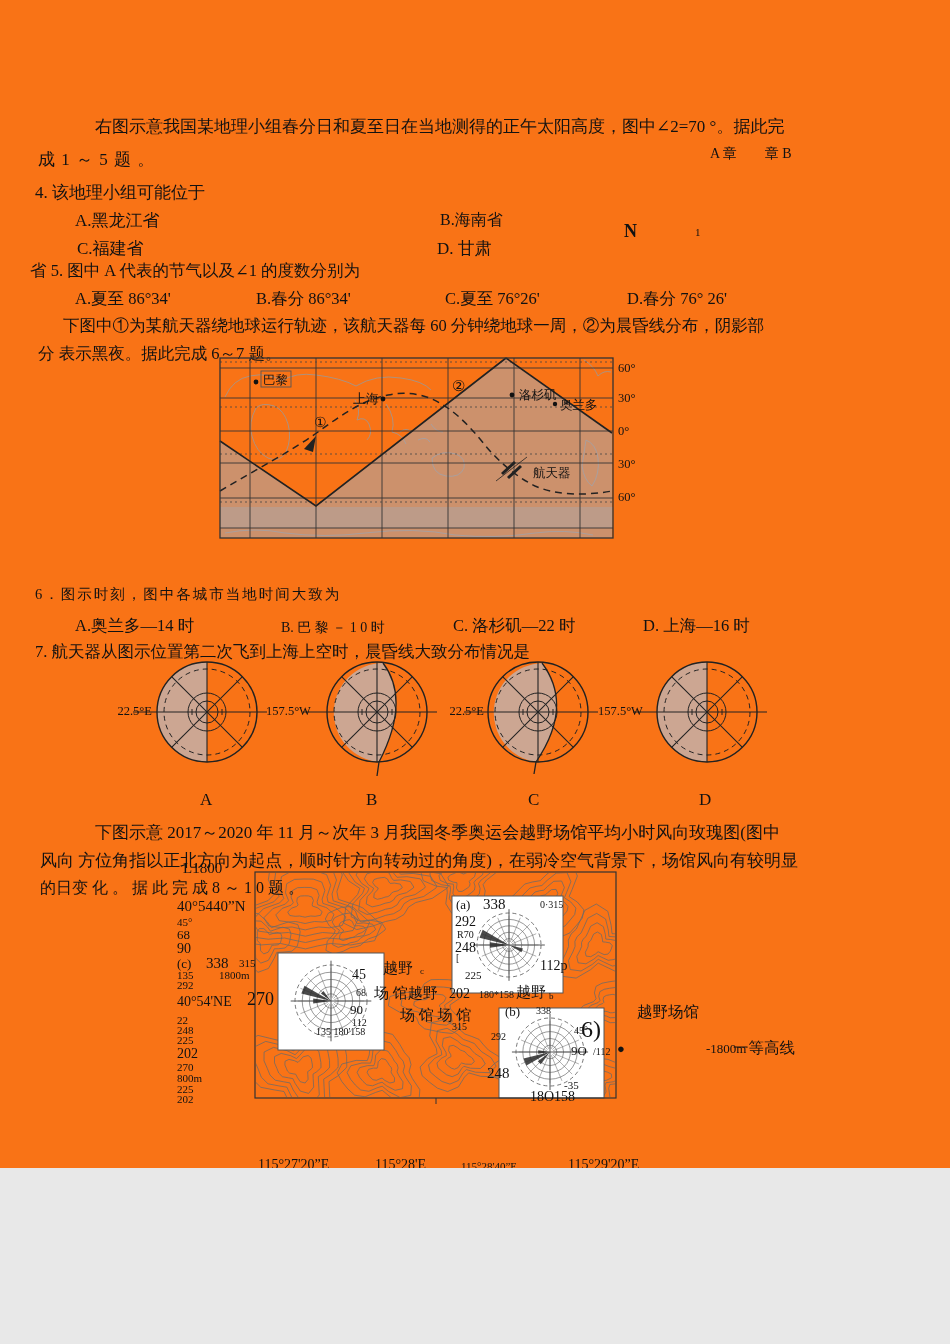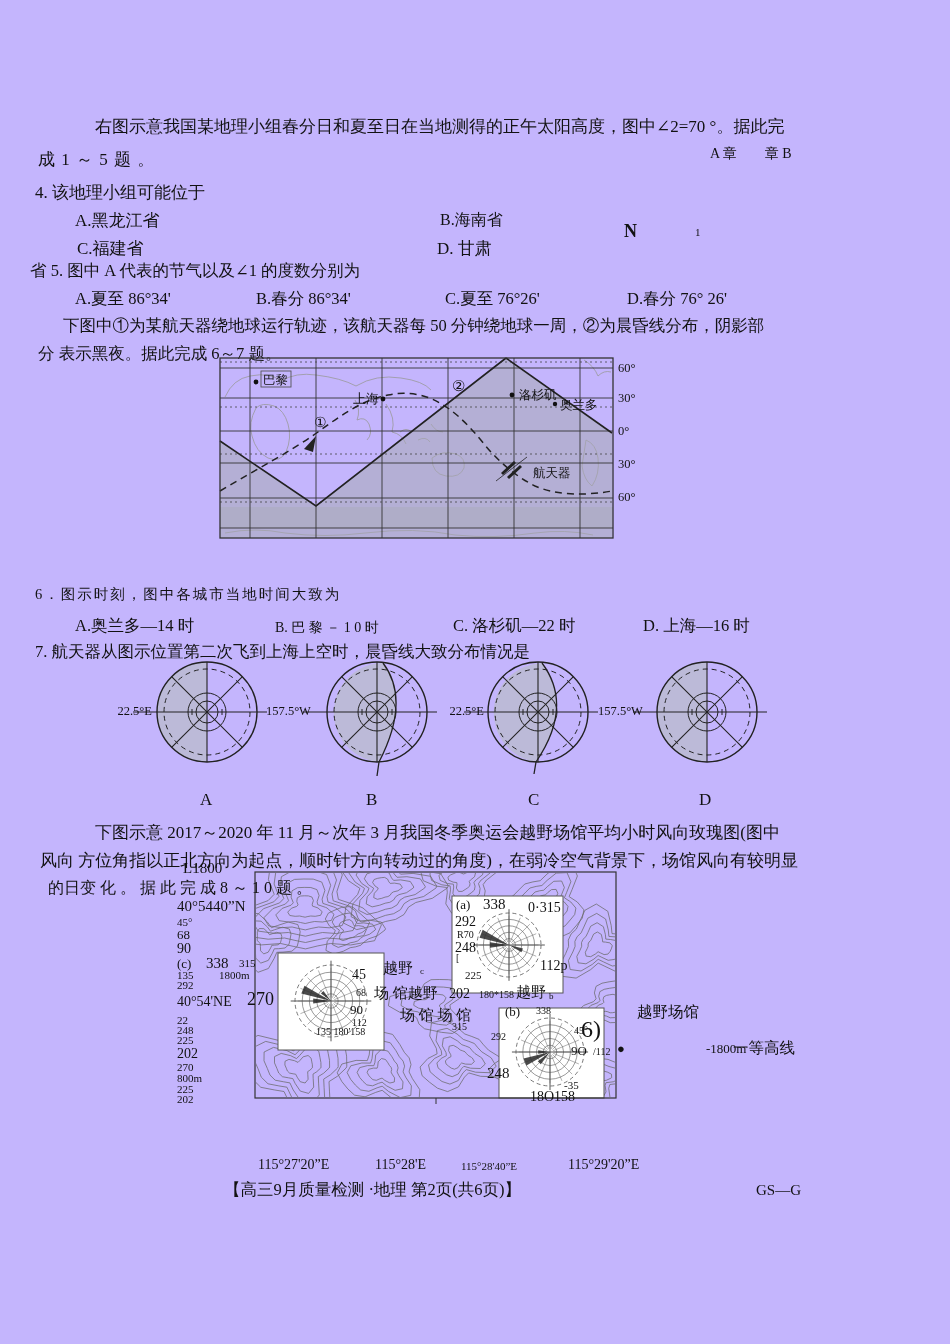--- a/index.html
+++ b/index.html
@@ -1,16 +1,16 @@
 <!DOCTYPE html>
 <html><head>
 <meta charset="utf-8">
 <style>
   html,body{margin:0;padding:0;background:#e8e8e8;}
-  .page{position:relative;width:950px;height:1344px;background:#c4b5fd;margin:0 auto;overflow:hidden;
+  .page{position:relative;width:950px;height:1168px;background:#f97316;margin:0 auto;overflow:hidden;
         font-family:"Liberation Serif","DejaVu Serif",serif;color:#111;text-decoration:underline;}
   .t{position:absolute;white-space:nowrap;font-family:"Liberation Serif","DejaVu Serif",serif;color:#121212;line-height:1.25;}
   .sp2{letter-spacing:2px;}
   .sp1{letter-spacing:1px;}
   .bold{font-weight:bold;}
   svg{position:absolute;overflow:visible;}
   svg text{font-family:"Liberation Serif","DejaVu Serif",serif;fill:#121212;}
 </style>
 </head>
 <body>
@@ -28,21 +28,21 @@
   <div class="t" style="left:440px;top:210px;font-size:16px;">B.海南省</div>
   <div class="t" style="left:77px;top:238px;font-size:17px;">C.福建省</div>
   <div class="t" style="left:437px;top:238px;font-size:17px;">D. 甘肃</div>
 
   <div class="t" style="left:30px;top:261px;font-size:16.5px;">省 5. 图中 A 代表的节气以及∠1 的度数分别为</div>
   <div class="t" style="left:75px;top:289px;font-size:16.5px;">A.夏至   86°34'</div>
   <div class="t" style="left:256px;top:289px;font-size:16.5px;">B.春分   86°34'</div>
   <div class="t" style="left:445px;top:289px;font-size:16.5px;">C.夏至   76°26'</div>
   <div class="t" style="left:627px;top:289px;font-size:16.5px;">D.春分 76° 26'</div>
 
-  <div class="t" style="left:63px;top:316px;font-size:16.5px;">下图中①为某航天器绕地球运行轨迹，该航天器每 50 分钟绕地球一周，②为晨昏线分布，阴影部</div>
+  <div class="t" style="left:63px;top:316px;font-size:16.5px;">下图中①为某航天器绕地球运行轨迹，该航天器每 60 分钟绕地球一周，②为晨昏线分布，阴影部</div>
   <div class="t" style="left:38px;top:344px;font-size:16.5px;">分 表示黑夜。据此完成 6～7 题。</div>
 
   <svg style="left:215px;top:352px;" width="440" height="195" viewBox="215 352 440 195">
 
     <g stroke="#999" stroke-width="0.8" fill="none">
       <path d="M225,397 q8,-18 25,-21 q20,-4 31,5 q15,-9 35,-6 q25,3 40,11 q20,-12 45,-8 q22,3 30,12"></path>
       <path d="M256,408 q-8,15 -4,28 q4,16 16,22 q12,5 18,-6 q6,-14 2,-28 q-4,-14 -14,-18 q-12,-4 -18,2 Z"></path>
       <path d="M355,400 q6,10 2,20 q8,-4 12,4 q4,10 -2,16"></path>
       <path d="M386,404 q10,14 6,28 q10,2 14,12"></path>
       <path d="M400,432 q6,-5 12,0 M418,440 q8,-4 12,2 M431,424 q5,8 12,8"></path>
@@ -114,21 +114,21 @@
       <text x="618" y="435">0°</text>
       <text x="618" y="468">30°</text>
       <text x="618" y="501">60°</text>
     </g>
 
     <rect x="220" y="358" width="393" height="180" fill="none" stroke="#333" stroke-width="1.3"></rect>
   </svg>
 
   <div class="t sp2" style="left:35px;top:585px;font-size:14.5px;">6．图示时刻，图中各城市当地时间大致为</div>
   <div class="t" style="left:75px;top:616px;font-size:16.5px;">A.奥兰多—14 时</div>
-  <div class="t" style="left:275px;top:619px;font-size:14px;text-align:right;">B. 巴 黎 － 1 0 时</div>
+  <div class="t" style="left:281px;top:619px;font-size:14px;text-align:right;">B. 巴 黎 － 1 0 时</div>
   <div class="t" style="left:453px;top:616px;font-size:16.5px;">C. 洛杉矶—22 时</div>
   <div class="t" style="left:643px;top:616px;font-size:16.5px;">D. 上海—16 时</div>
 
   <div class="t" style="left:35px;top:642px;font-size:16.5px;">7. 航天器从图示位置第二次飞到上海上空时，晨昏线大致分布情况是</div>
 
   <svg style="left:95px;top:652px;" width="720" height="130" viewBox="95 652 720 130">
     <defs>
       <g id="polarbase" stroke="#222" fill="none">
         <line x1="-74" y1="0" x2="60" y2="0" stroke-width="1.2"></line>
         <line x1="0" y1="-50" x2="0" y2="50" stroke-width="1.1"></line>
@@ -165,21 +165,21 @@
   <div class="t" style="left:266px;top:704px;font-size:12.5px;">157.5°W</div>
   <div class="t" style="left:434px;top:704px;width:50px;text-align:right;font-size:12.5px;">22.5°E</div>
   <div class="t" style="left:598px;top:704px;font-size:12.5px;">157.5°W</div>
   <div class="t" style="left:200px;top:789px;font-size:17px;">A</div>
   <div class="t" style="left:366px;top:789px;font-size:17px;">B</div>
   <div class="t" style="left:528px;top:789px;font-size:17px;">C</div>
   <div class="t" style="left:699px;top:789px;font-size:17px;">D</div>
 
   <div class="t" style="left:95px;top:822px;font-size:17px;">下图示意 2017～2020 年 11 月～次年 3 月我国冬季奥运会越野场馆平均小时风向玫瑰图(图中</div>
   <div class="t" style="left:40px;top:850px;font-size:17px;">风向 方位角指以正北方向为起点，顺时针方向转动过的角度)，在弱冷空气背景下，场馆风向有较明显</div>
-  <div class="t" style="left:40px;top:878px;font-size:16px;z-index:5;margin-left:8px;">的日变 化 。 据 此 完 成 8 ～ 1 0 题 。</div>
+  <div class="t" style="left:40px;top:878px;font-size:16px;z-index:5;">的日变 化 。 据 此 完 成 8 ～ 1 0 题 。</div>
 
   <svg id="contour-svg" style="left:250px;top:864px;" width="380" height="245" viewBox="250 864 380 245">
     <defs>
       <clipPath id="mapclip">
           <rect x="256" y="873" width="359" height="224"></rect>
         </clipPath>
     </defs>
     <g id="contour-decor" clip-path="url(#mapclip)">
         <path d="M318.0,908.0L322.2,911.7L320.6,915.3L315.2,916.3L310.7,916.0L307.9,916.5L305.1,917.2L302.3,916.6L299.6,916.0L295.2,916.3L289.8,915.5L287.7,912.1L291.5,908.2L296.7,906.4L298.1,904.9L296.8,901.6L297.3,897.8L300.6,896.0L304.5,895.8L308.4,895.9L312.0,897.1L313.4,900.6L312.2,904.3L312.5,906.1L317.0,907.6Z" fill="none" stroke="#6a6a6a" stroke-width="0.75"></path>
         <path d="M327.0,908.0L334.0,914.3L331.4,920.4L322.3,922.0L314.6,921.5L309.9,922.4L305.2,923.5L300.5,922.5L295.8,921.5L288.5,922.0L279.2,920.7L275.8,914.9L282.2,908.4L291.0,905.2L293.3,902.8L291.1,897.2L292.0,890.8L297.6,887.7L304.2,887.4L310.8,887.5L316.9,889.6L319.1,895.5L317.1,901.7L317.7,904.7L325.4,907.3Z" fill="none" stroke="#6a6a6a" stroke-width="0.75"></path>
@@ -362,21 +362,21 @@
       <span class="t" style="left: 420px; top: 966px; font-size: 9px;">c</span>
       <span class="t" style="left: 374px; top: 984px; font-size: 15px;">场 馆越野</span>
       <span class="t" style="left: 449px; top: 985px; font-size: 14px;">202</span>
       <span class="t" style="left: 479px; top: 989px; font-size: 10px;">180*158</span>
       <span class="t" style="left: 516px; top: 983px; font-size: 15px;">越野</span>
       <span class="t" style="left: 549px; top: 991px; font-size: 9px;">b</span>
       <span class="t" style="left: 400px; top: 1006px; font-size: 15px;">场 馆 场 馆</span>
       <span class="t" style="left: 452px; top: 1021px; font-size: 10px;">315</span>
       <span class="t" style="left: 456px; top: 897px; font-size: 13px;">(a)</span>
       <span class="t" style="left: 483px; top: 895px; font-size: 15px;">338</span>
-      <span class="t" style="left: 528px; top: 899px; font-size: 14px;">0·315</span>
+      <span class="t" style="left: 540px; top: 899px; font-size: 10px;">0·315</span>
       <span class="t" style="left: 455px; top: 913px; font-size: 14px;">292</span>
       <span class="t" style="left: 457px; top: 929px; font-size: 10px;">R70</span>
       <span class="t" style="left: 455px; top: 939px; font-size: 14px;">248</span>
       <span class="t" style="left: 456px; top: 952px; font-size: 10px;">[</span>
       <span class="t" style="left: 465px; top: 969px; font-size: 11px;">225</span>
       <span class="t" style="left: 540px; top: 957px; font-size: 14px;">112p</span>
       <span class="t" style="left: 505px; top: 1004px; font-size: 13px;">(b)</span>
       <span class="t" style="left: 536px; top: 1005px; font-size: 10px;">338</span>
       <span class="t" style="left: 491px; top: 1031px; font-size: 10px;">292</span>
       <span class="t" style="left: 574px; top: 1025px; font-size: 10px;">45°</span>

